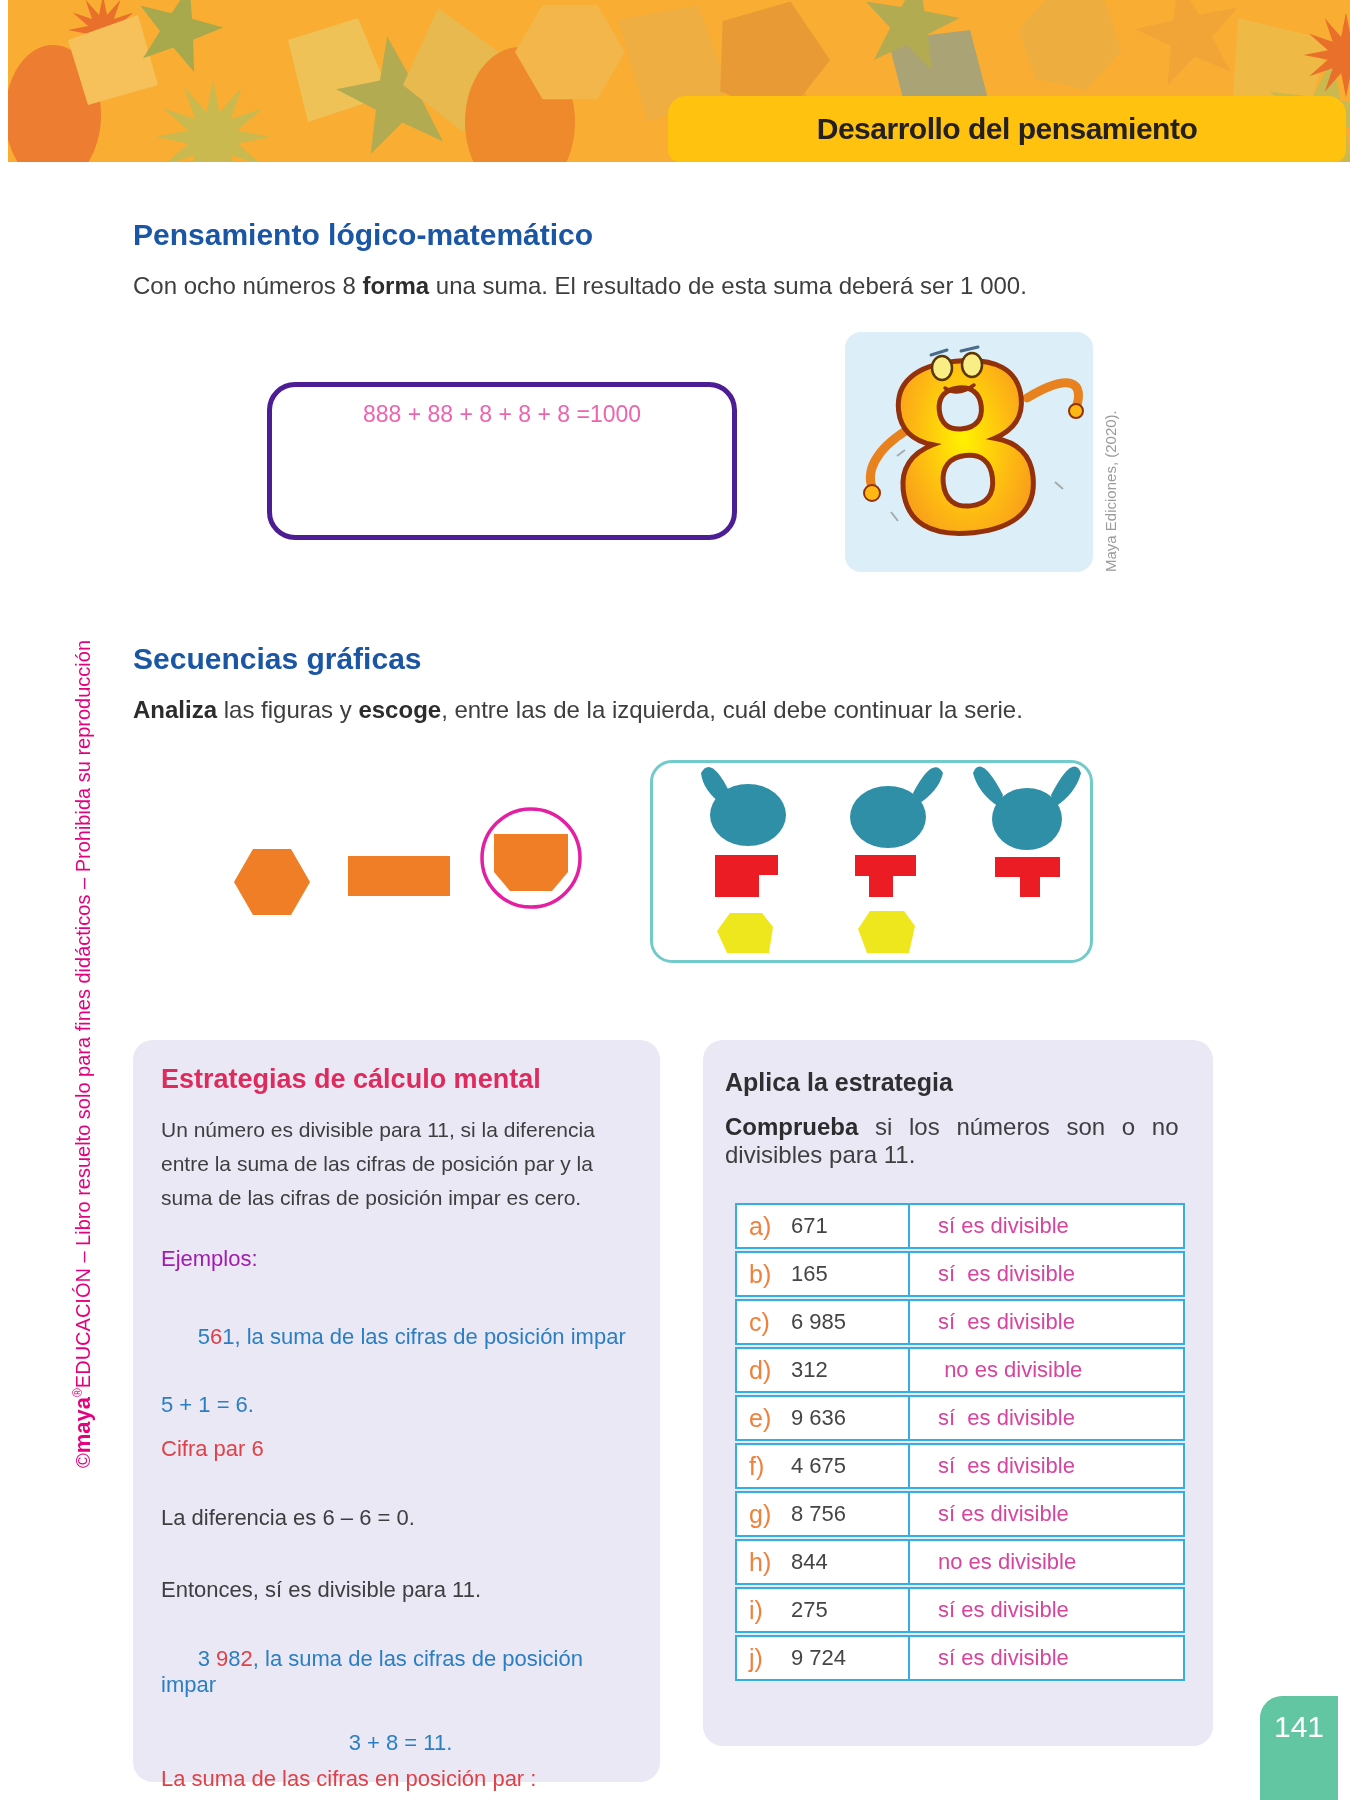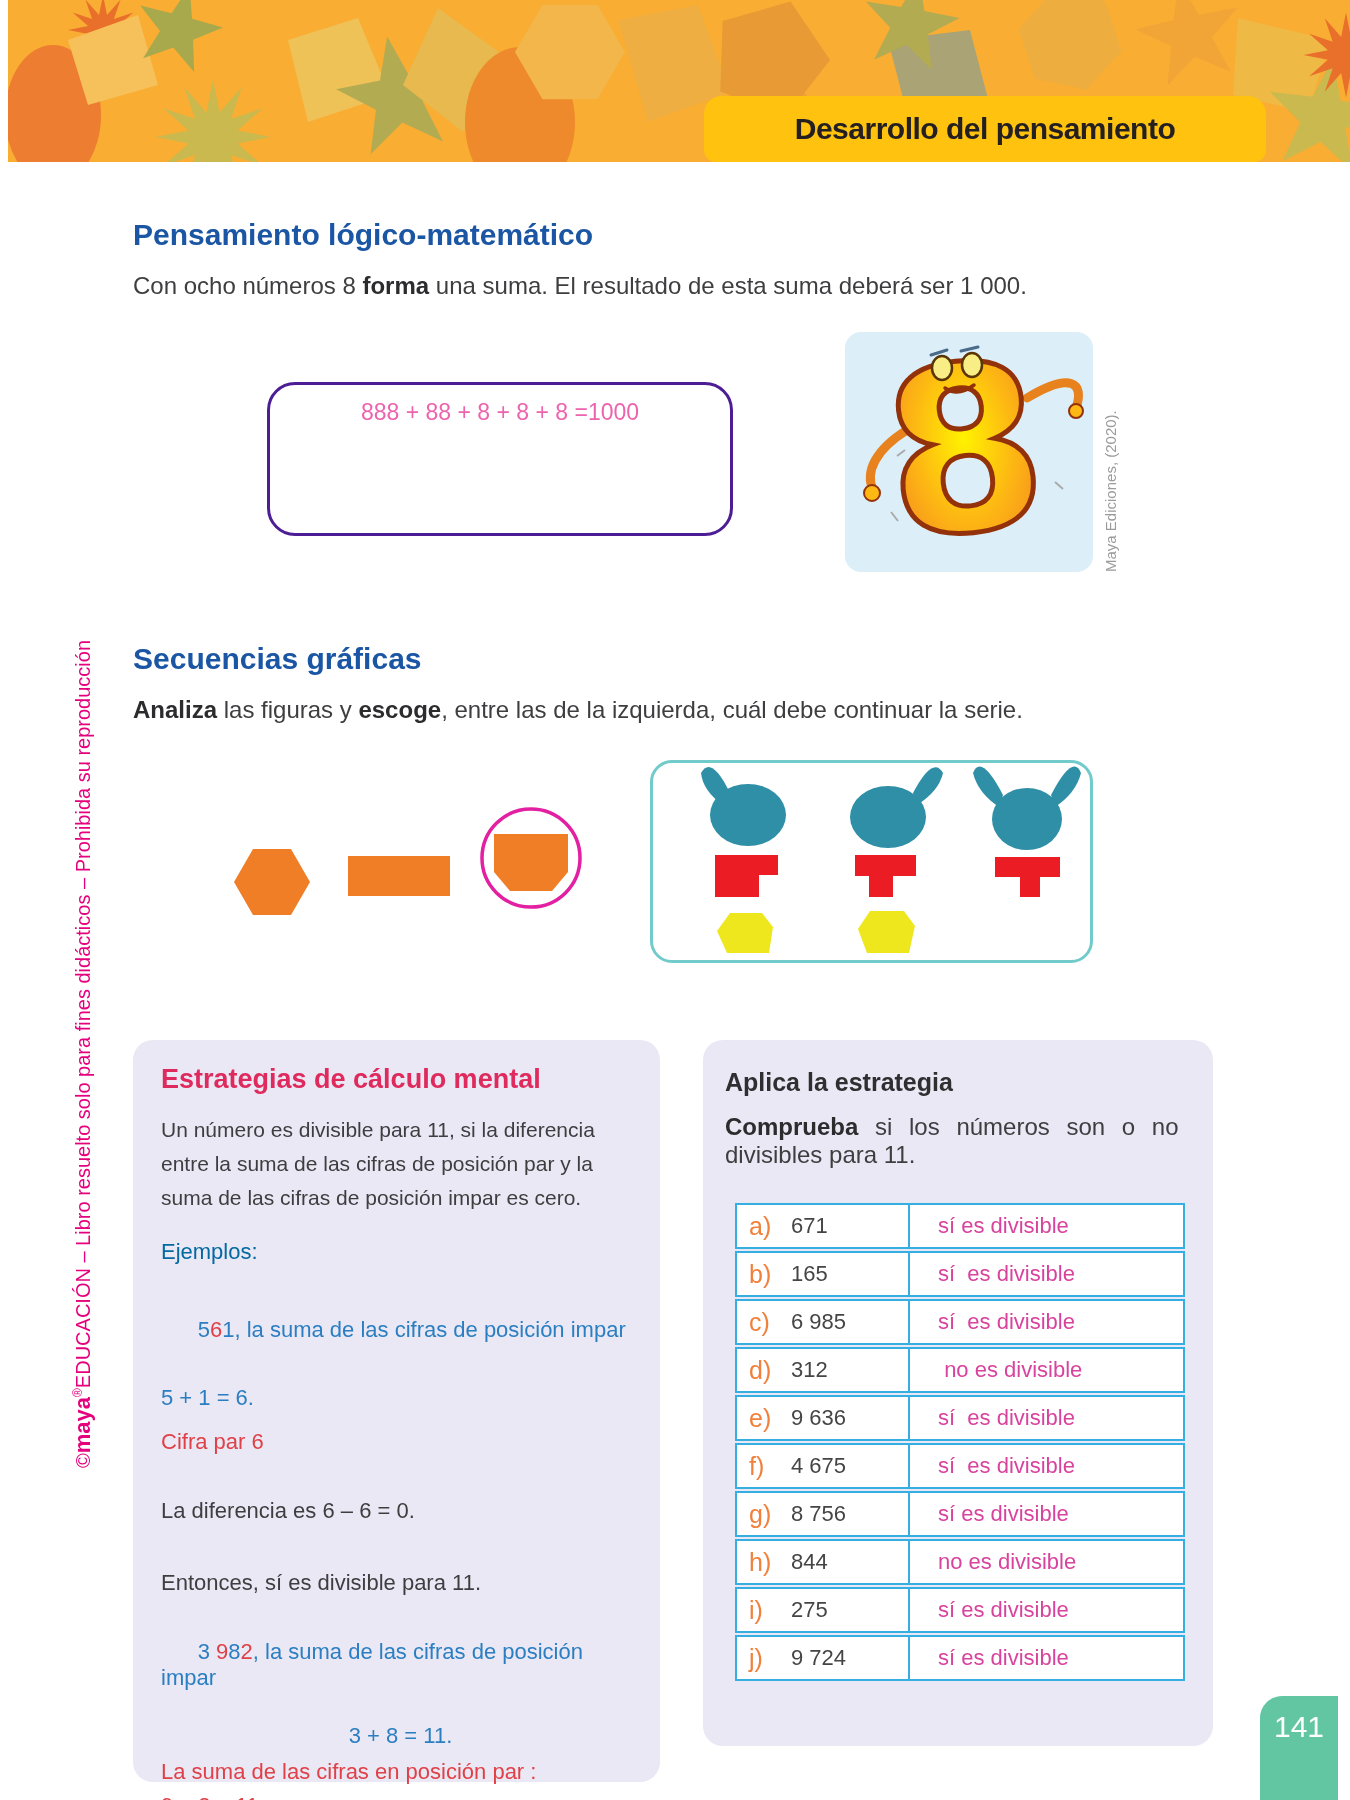--- a/index.html
+++ b/index.html
@@ -2,31 +2,31 @@
 <html><head>
 <meta charset="utf-8">
 <style>
   html,body{margin:0;padding:0;background:#ffffff;}
   .page{position:relative;width:1350px;height:1800px;background:#ffffff;overflow:hidden;
         font-family:"Liberation Sans", sans-serif;color:#3e3e40;}
   .abs{position:absolute;}
 
   
   .banner{left:8px;top:0;width:1342px;height:162px;}
-  .badge{left:704px;top:96px;width:562px;height:66px;background:#FFC20E;
+  .badge{left:668px;top:96px;width:678px;height:66px;background:#FFC20E;
          border-radius:18px 18px 12px 12px;display:flex;align-items:center;justify-content:center;}
   .badge span{font-weight:bold;font-size:30px;color:#242021;letter-spacing:-0.5px;}
 
   
   .h-blue{font-weight:bold;font-size:30px;color:#1B56A4;white-space:nowrap;}
   .para{font-size:24px;color:#3e3e40;white-space:nowrap;}
   .para b{color:#2c2c2e;}
 
   
-  .answerbox{left:267px;top:382px;width:460px;height:148px;border:3px solid #4c1d95;border-radius:28px;}
+  .answerbox{left:267px;top:382px;width:460px;height:148px;border:5px solid #4c1d95;border-radius:28px;}
   .answerbox .sum{margin-top:14px;text-align:center;font-size:23px;color:#EC63AE;white-space:pre-wrap;}
 
   
   .imgbox{left:845px;top:332px;width:248px;height:240px;background:#DCEFF9;border-radius:16px;overflow:hidden;}
   .credit{left:1102px;top:572px;width:240px;transform:rotate(-90deg);transform-origin:0 0;
           font-size:15px;color:#9b9b9b;white-space:nowrap;}
 
   
   .watermark{left:70px;top:1468px;width:1045px;transform:rotate(-90deg);transform-origin:0 0;
              font-size:20px;color:#E5007D;white-space:nowrap;}
@@ -35,21 +35,21 @@
 
   
   .series{left:200px;top:788px;width:420px;height:140px;}
   .tealbox{left:650px;top:760px;width:443px;height:203px;border:3px solid #72CBCB;border-radius:22px;box-sizing:border-box;}
 
   
   .stratbox{left:133px;top:1040px;width:527px;height:742px;background:#E9E8F4;border-radius:20px;
             box-sizing:border-box;padding:24px 20px 0 28px;}
   .stratbox .title{font-weight:bold;font-size:27px;color:#DE2A5C;margin:0 0 18px 0;}
   .bodyline{font-size:21px;line-height:34px;color:#3e3e40;white-space:nowrap;}
-  .ejemplos{font-size:22px;color:#0369a1;margin-top:24px;}
+  .ejemplos{font-size:22px;color:#a21caf;margin-top:31px;}
   .exline{font-size:22px;white-space:pre-wrap;}
   .blue{color:#2B7EC1;} .red{color:#E04047;} .dark{color:#3e3e40;}
   .mt26{margin-top:26px;} .mt16{margin-top:16px;} .mt18{margin-top:18px;}
   .mt20{margin-top:20px;} .mt10{margin-top:10px;} .mt8{margin-top:8px;}
   .mt14{margin-top:14px;} .mt6{margin-top:6px;text-align:center;} .lh32{line-height:32px;margin-top:40px;}
 
   
   .applybox{left:703px;top:1040px;width:510px;height:706px;background:#E9E8F4;border-radius:20px;
             box-sizing:border-box;padding:28px 20px 0 22px;}
   .applybox .title{font-weight:bold;font-size:25px;color:#2f2f31;margin:0 0 16px 0;}

